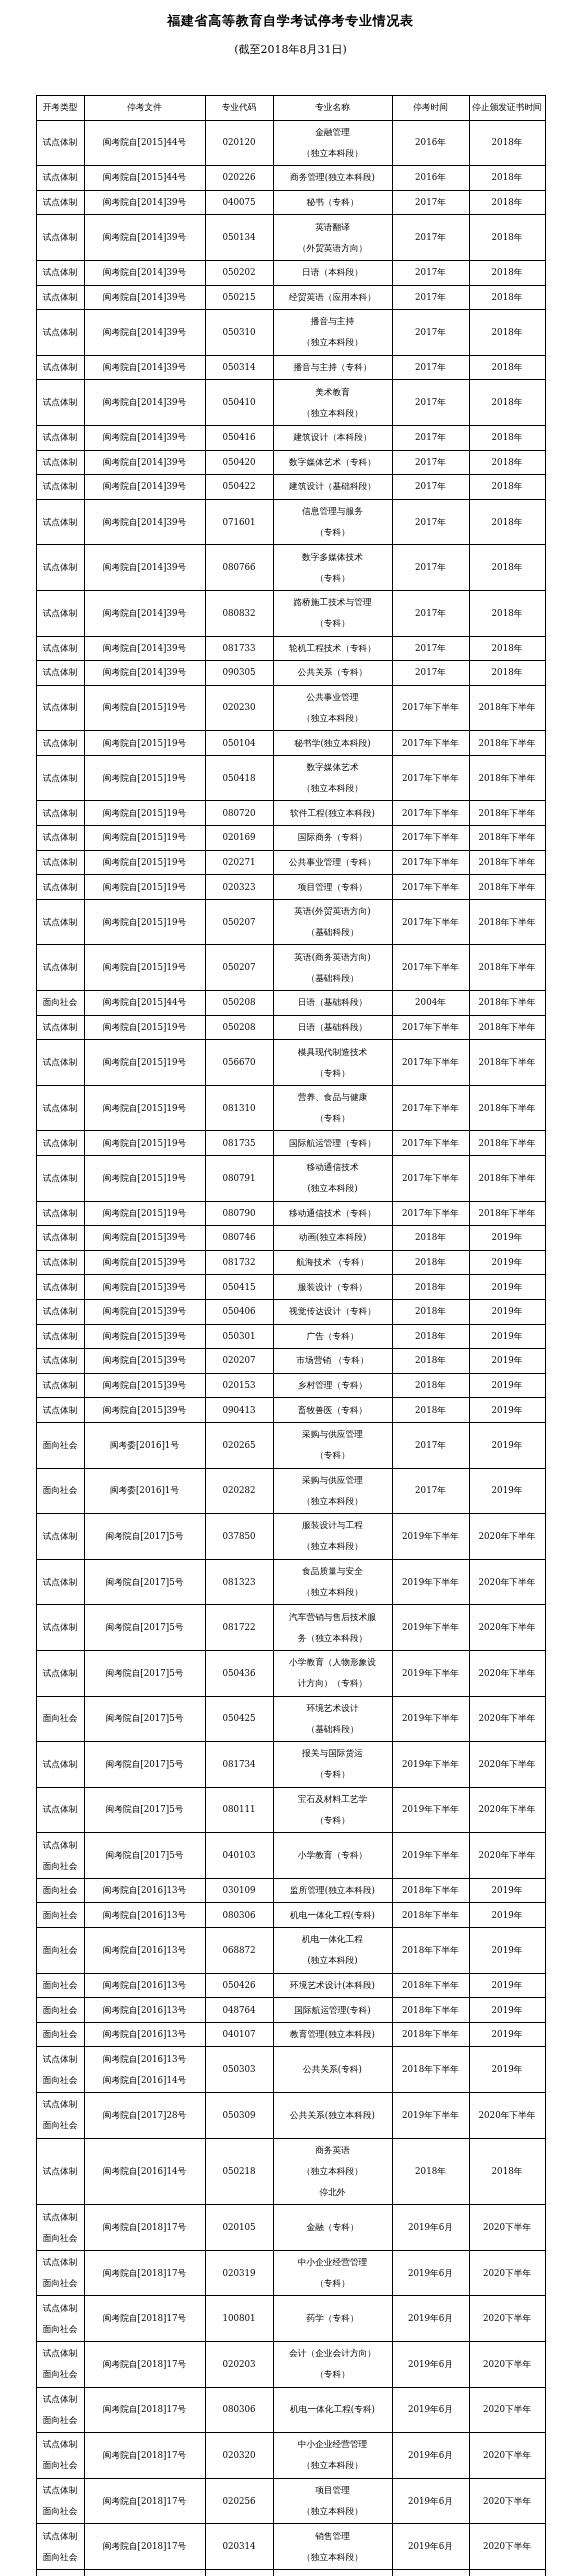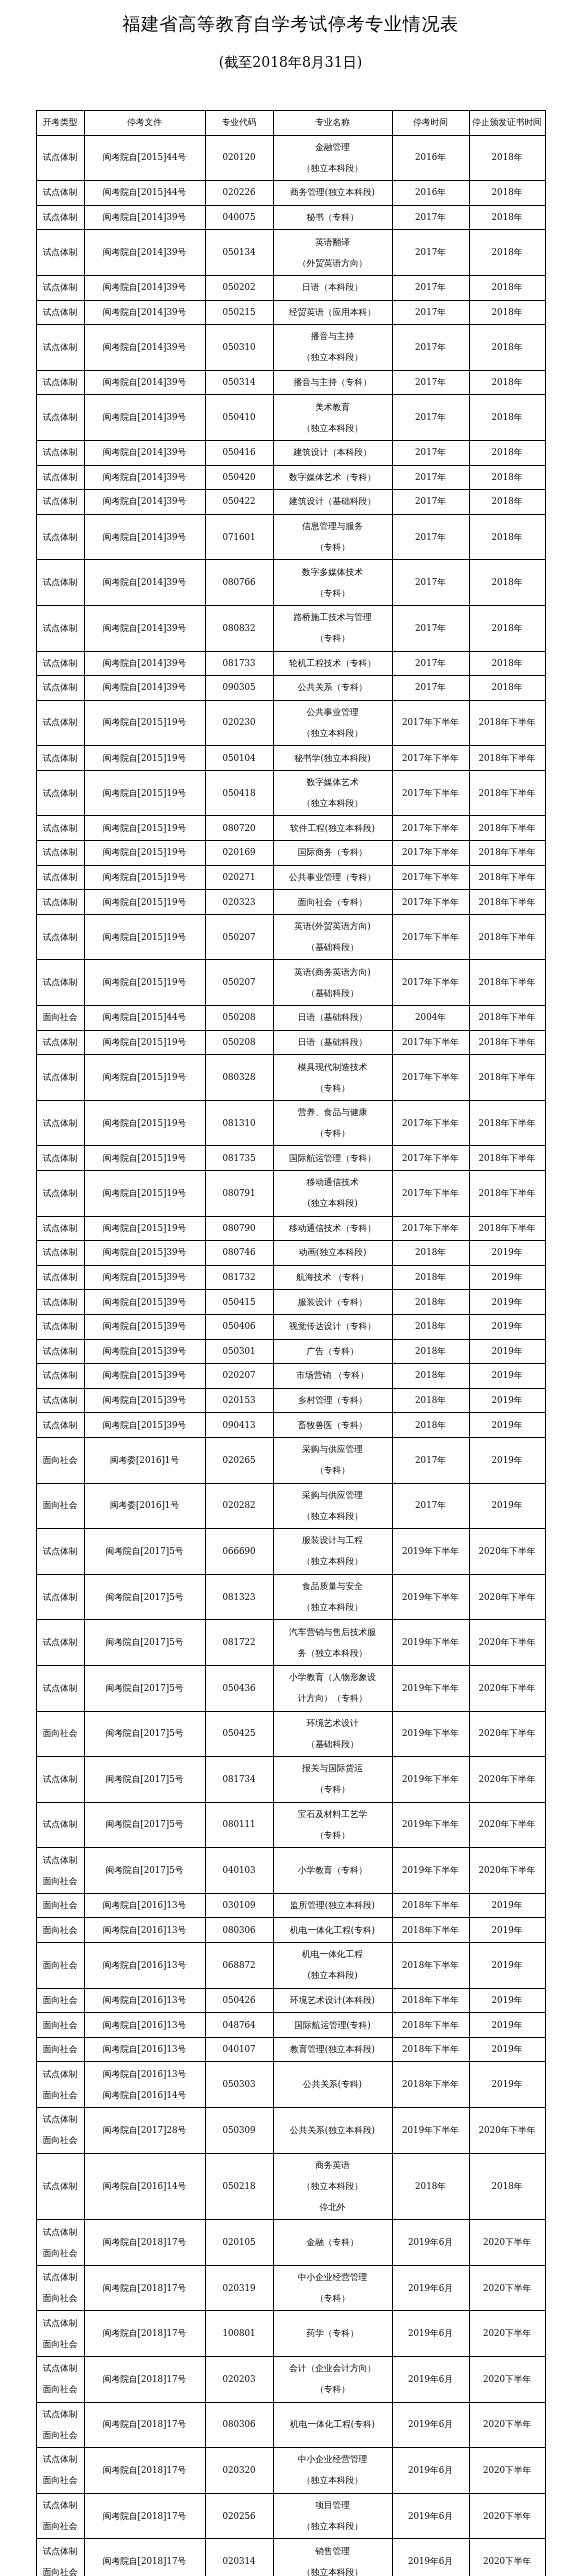--- a/index.html
+++ b/index.html
@@ -6,28 +6,28 @@
   body {
     width: 581px;
     height: 2576px;
     background: #ffffff;
     color: #000000;
     font-family: "DejaVu Serif", "Liberation Serif", serif;
   }
   .page-title {
     padding-top: 12px;
     text-align: center;
-    font-size: 18px;
-    font-weight: normal;
+    font-size: 13px;
+    font-weight: bold;
     letter-spacing: 0.7px;
   }
   .page-subtitle {
-    margin-top: 18px;
+    margin-top: 12px;
     text-align: center;
-    font-size: 14px;
+    font-size: 11px;
   }
   table.stop-table {
     border-collapse: collapse;
     table-layout: fixed;
     width: 508px;
     margin: 38px auto 0 auto;
   }
   table.stop-table th,
   table.stop-table td {
     border: 0.7px solid #000000;
@@ -257,21 +257,21 @@
         <td>闽考院自[2015]19号</td>
         <td>020271</td>
         <td>公共事业管理（专科）</td>
         <td>2017年下半年</td>
         <td>2018年下半年</td>
       </tr>
       <tr>
         <td>试点体制</td>
         <td>闽考院自[2015]19号</td>
         <td>020323</td>
-        <td>面向社会（专科）</td>
+        <td>项目管理（专科）</td>
         <td>2017年下半年</td>
         <td>2018年下半年</td>
       </tr>
       <tr>
         <td>试点体制</td>
         <td>闽考院自[2015]19号</td>
         <td>050207</td>
         <td>英语(外贸英语方向)
 （基础科段）</td>
         <td>2017年下半年</td>
@@ -298,21 +298,21 @@
         <td>试点体制</td>
         <td>闽考院自[2015]19号</td>
         <td>050208</td>
         <td>日语（基础科段）</td>
         <td>2017年下半年</td>
         <td>2018年下半年</td>
       </tr>
       <tr>
         <td>试点体制</td>
         <td>闽考院自[2015]19号</td>
-        <td>080328</td>
+        <td>056670</td>
         <td>模具现代制造技术
 （专科）</td>
         <td>2017年下半年</td>
         <td>2018年下半年</td>
       </tr>
       <tr>
         <td>试点体制</td>
         <td>闽考院自[2015]19号</td>
         <td>081310</td>
         <td>营养、食品与健康
@@ -423,21 +423,21 @@
         <td>闽考委[2016]1号</td>
         <td>020282</td>
         <td>采购与供应管理
 （独立本科段）</td>
         <td>2017年</td>
         <td>2019年</td>
       </tr>
       <tr>
         <td>试点体制</td>
         <td>闽考院自[2017]5号</td>
-        <td>066690</td>
+        <td>037850</td>
         <td>服装设计与工程
 （独立本科段）</td>
         <td>2019年下半年</td>
         <td>2020年下半年</td>
       </tr>
       <tr>
         <td>试点体制</td>
         <td>闽考院自[2017]5号</td>
         <td>081323</td>
         <td>食品质量与安全

